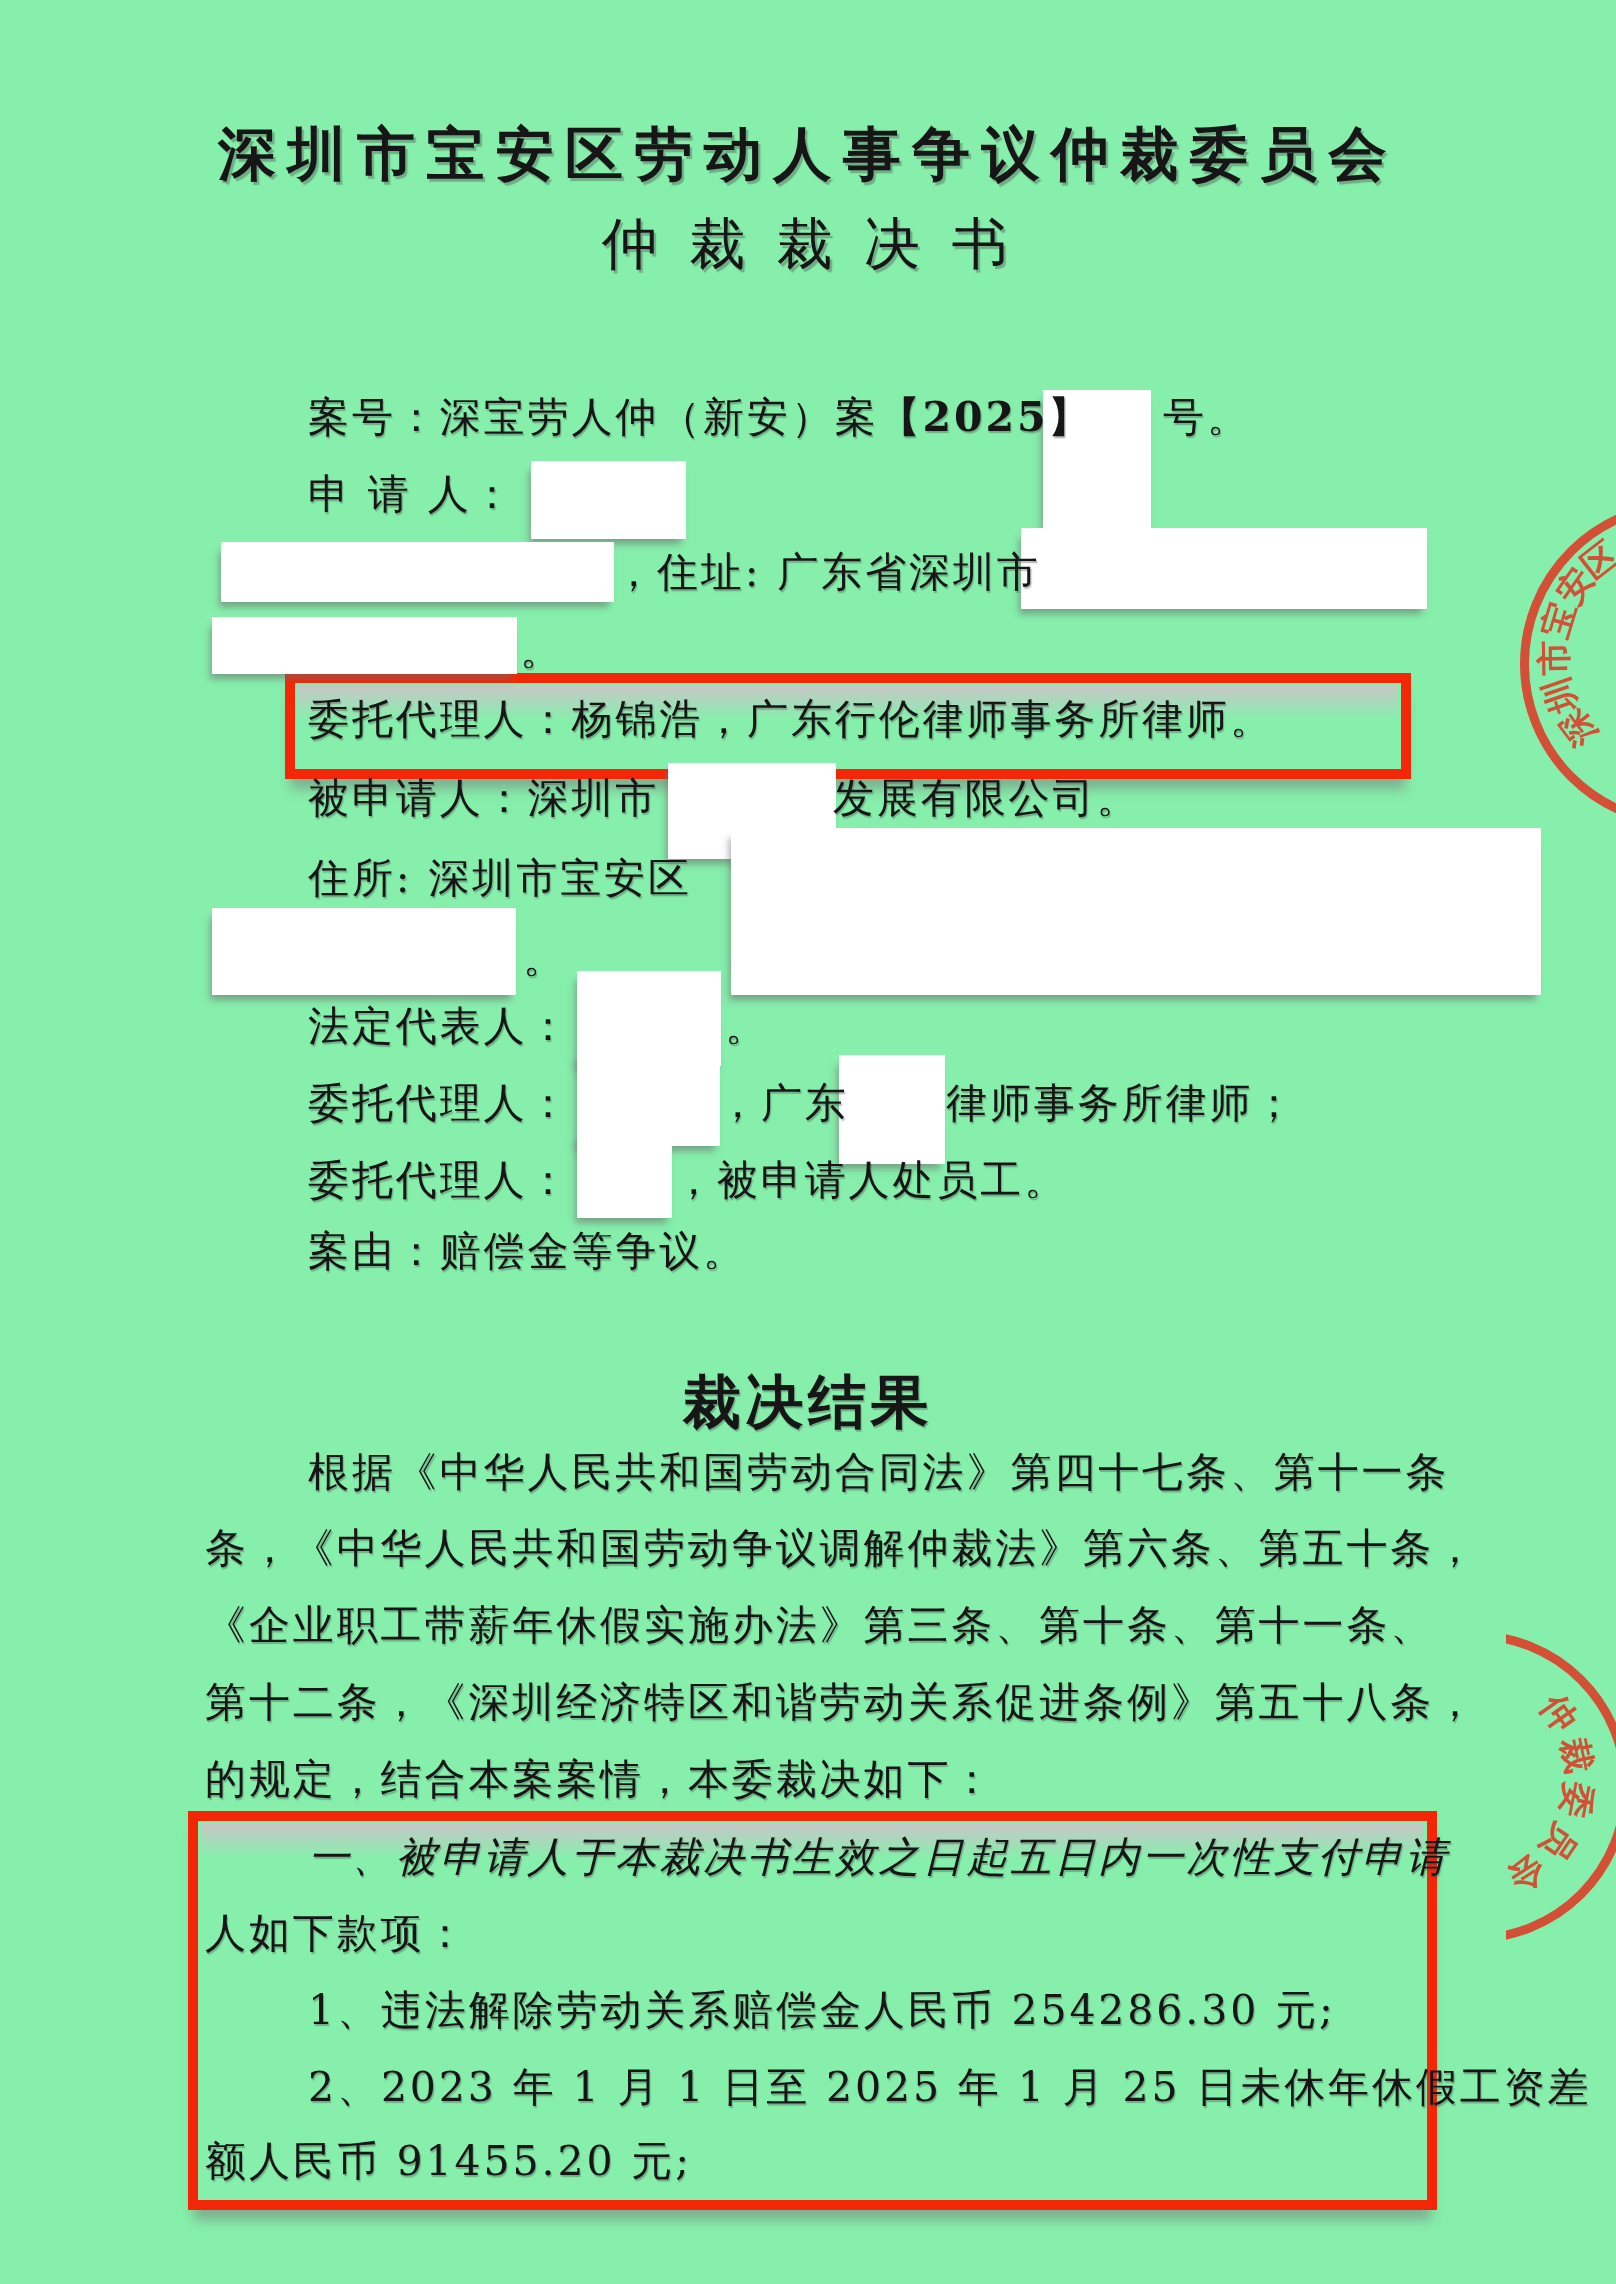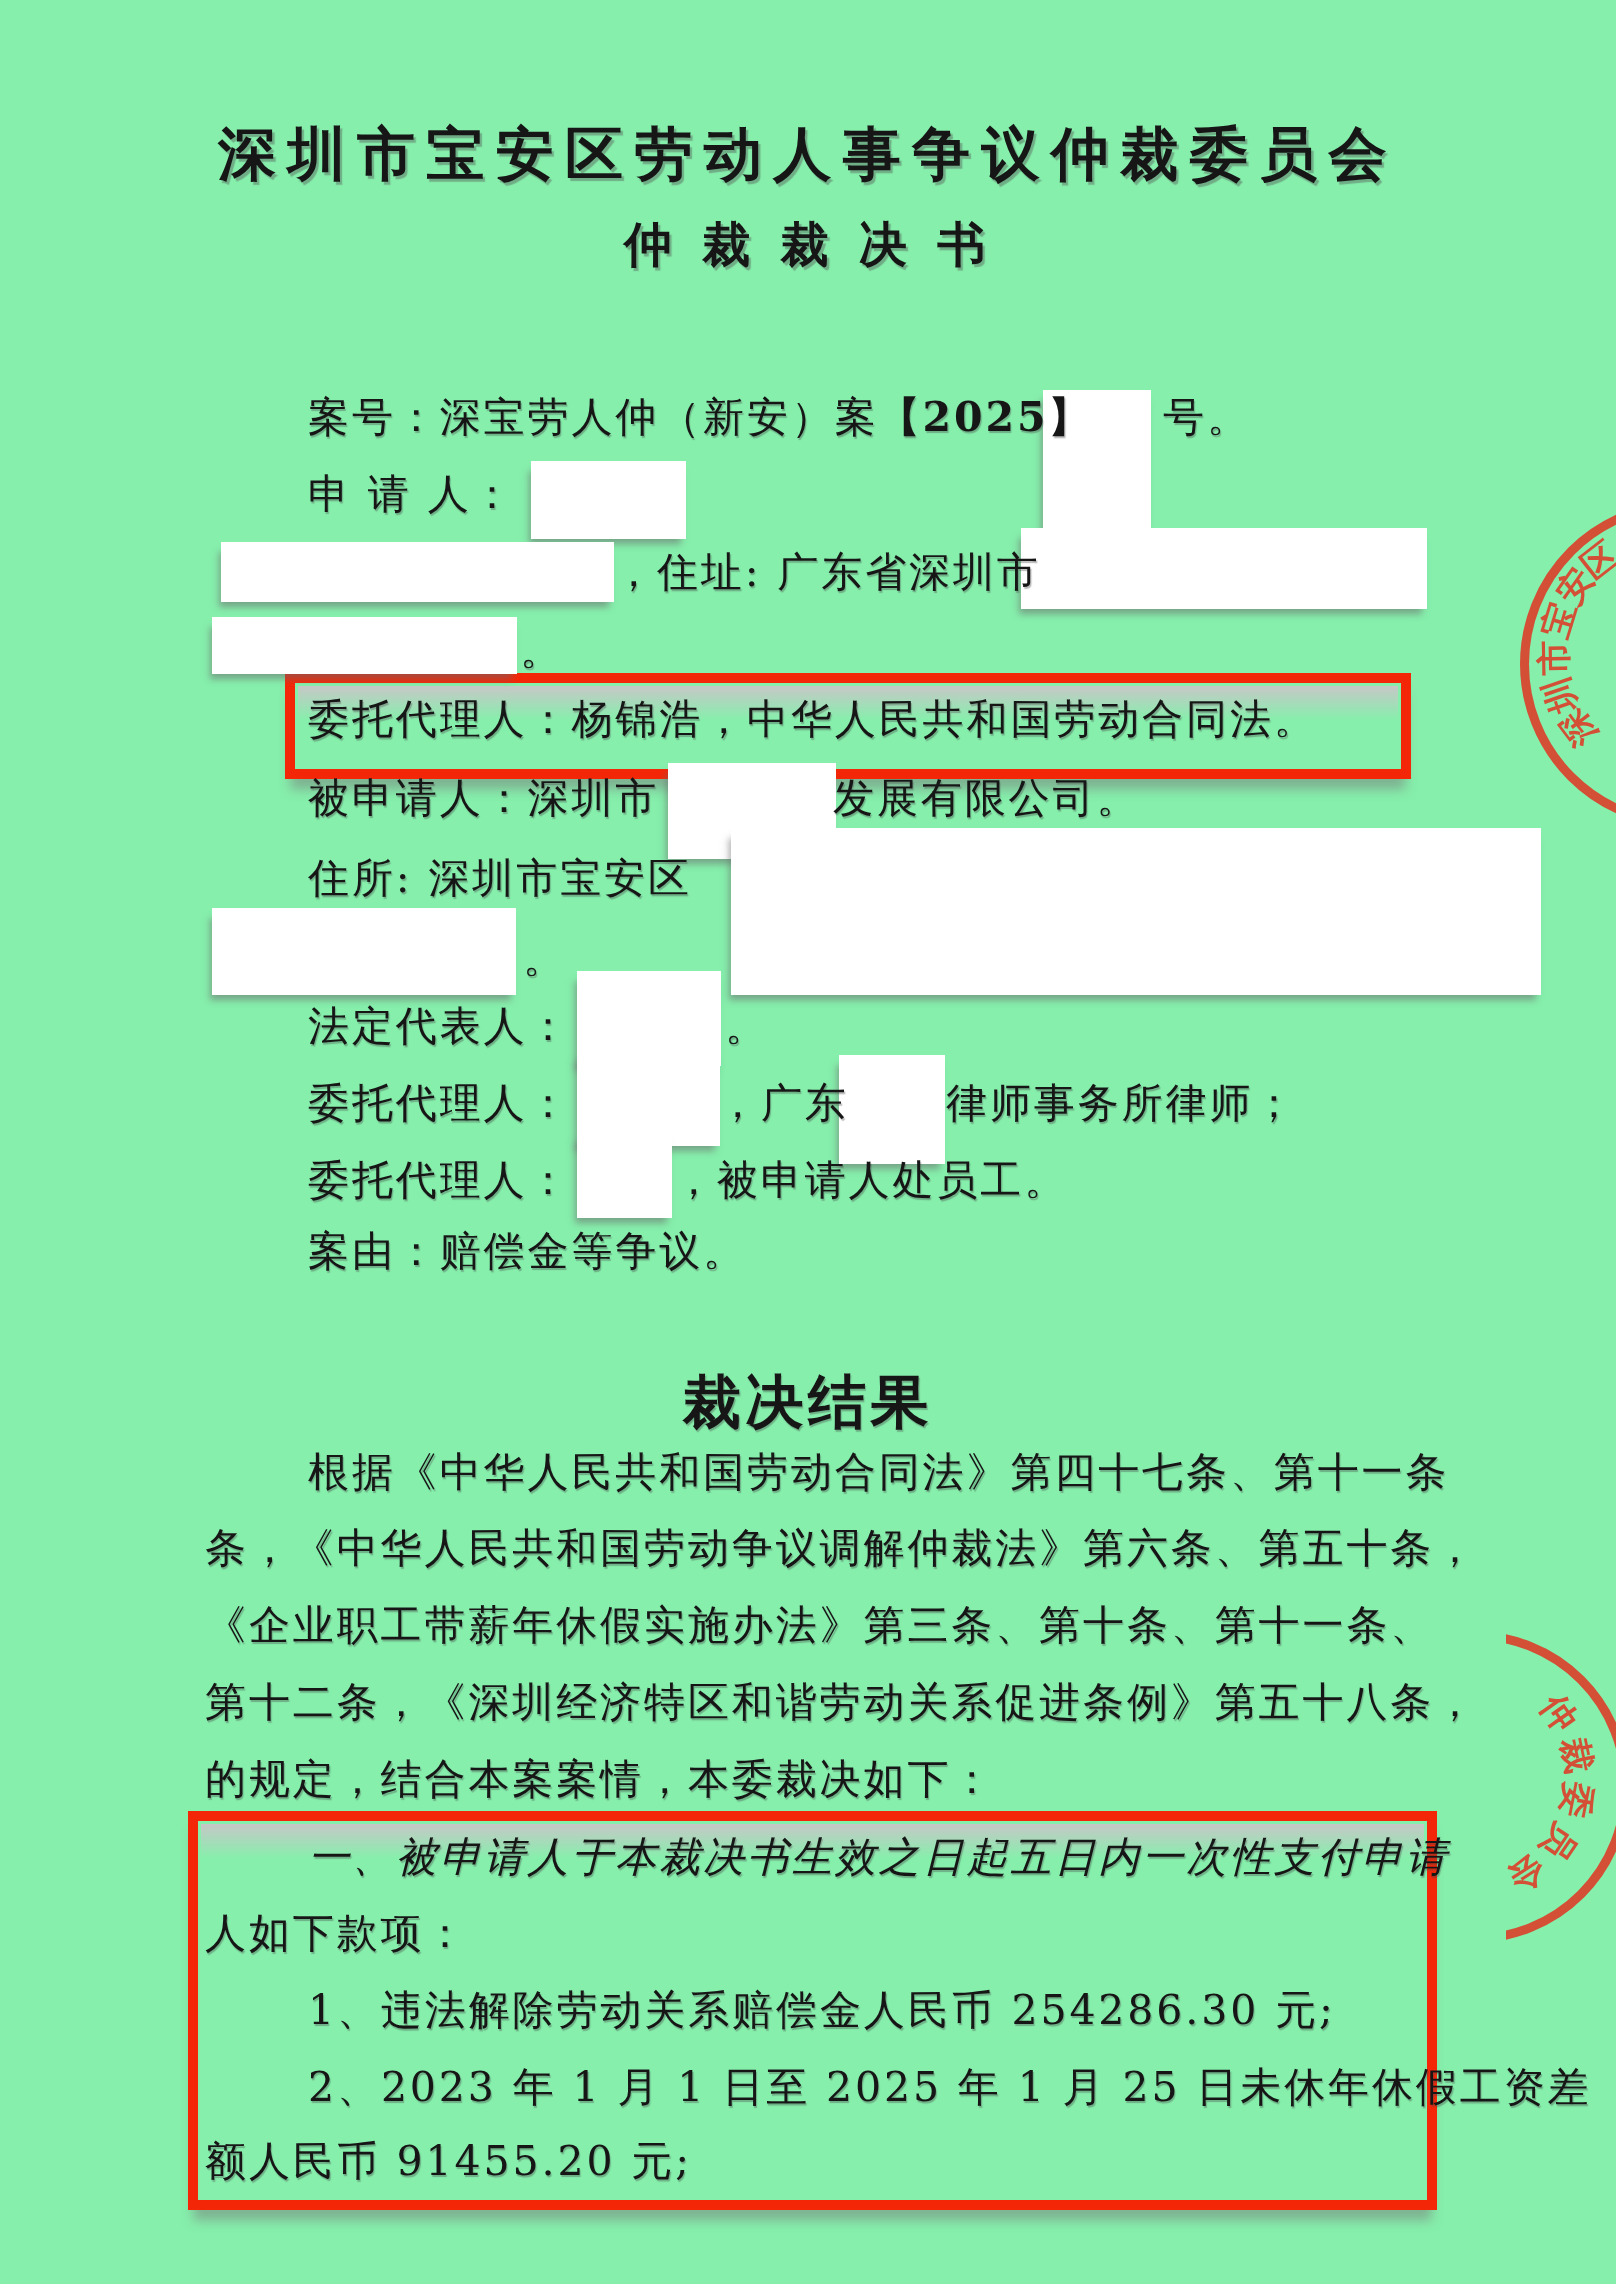--- a/index.html
+++ b/index.html
@@ -12,21 +12,21 @@
   .txt{
     position:absolute; white-space:nowrap;
     font-size:41px; line-height:76px; letter-spacing:2.9px;
     text-shadow:1.1px 1.7px 1.1px rgba(70,70,70,.38);
     z-index:5;
   }
   .b{font-weight:bold;}
   .center{left:0; right:0; text-align:center;}
   .title1{font-size:58px; font-weight:bold; letter-spacing:11.4px; line-height:86px;
           text-shadow:2.3px 3.4px 1.1px rgba(80,80,80,.42);}
-  .title2{font-size:48px; font-weight:bold; letter-spacing:6.8px; line-height:86px;
+  .title2{font-size:56px; font-weight:normal; letter-spacing:6.8px; line-height:86px;
           text-shadow:2.3px 3.4px 1.1px rgba(80,80,80,.42);}
   .sechead{font-size:58px; font-weight:bold; letter-spacing:4.6px;}
   .wide{letter-spacing:13.7px;}
   .wbox{
     position:absolute; background:#ffffff; z-index:3;
     box-shadow:-3.4px 8px 6.8px -1.7px rgba(105,105,105,.55);
   }
   .rbox{
     position:absolute; border:10.3px solid #f32708; z-index:2;
     box-shadow:0 16px 10.3px -4.6px rgba(120,120,120,.5);
@@ -72,21 +72,21 @@
   <div class="txt title2 center" style="top:201px;">仲 裁 裁 决 书</div>
 
   <div class="txt" style="left:308px; top:379px;"><span>案号：深宝劳人仲（新安）案</span><span class="b">【2025】</span></div>
   <div class="txt" style="left:1163px; top:379px;">号。</div>
 
   <div class="txt" style="left:308px; top:456px;">申 请 人：</div>
 
   <div class="txt" style="left:613px; top:534px;">，住址: 广东省深圳市</div>
   <div class="txt" style="left:520px; top:612px;">。</div>
 
-  <div class="txt" style="left:308px; top:681px;">委托代理人：杨锦浩，中华人民共和国劳动合同法。</div>
+  <div class="txt" style="left:308px; top:681px;">委托代理人：杨锦浩，广东行伦律师事务所律师。</div>
 
   <div class="txt" style="left:308px; top:760px;">被申请人：深圳市</div>
   <div class="txt" style="left:833px; top:760px;">发展有限公司。</div>
 
   <div class="txt" style="left:308px; top:840px;">住所: 深圳市宝安区</div>
   <div class="txt" style="left:523px; top:920px;">。</div>
 
   <div class="txt" style="left:308px; top:988px;">法定代表人：</div>
   <div class="txt" style="left:725px; top:988px;">。</div>
 

